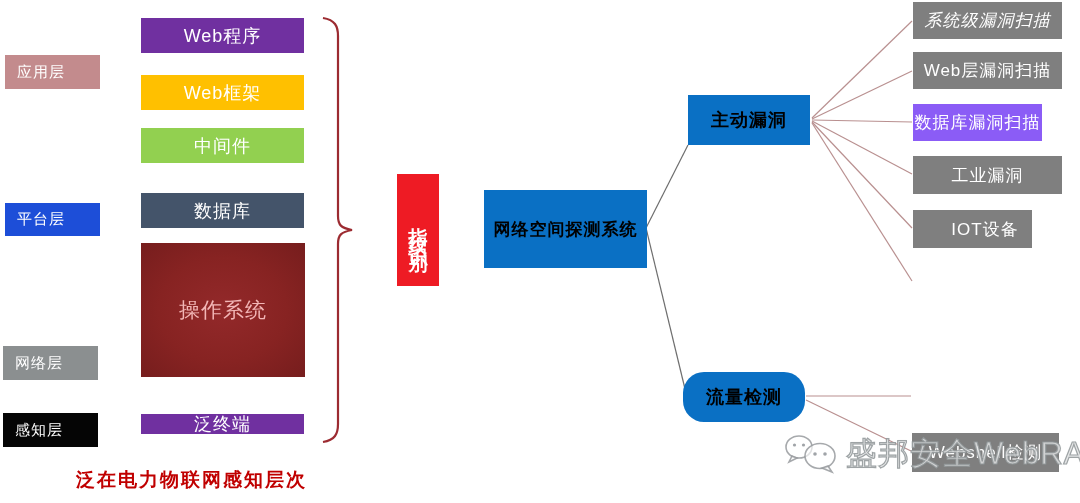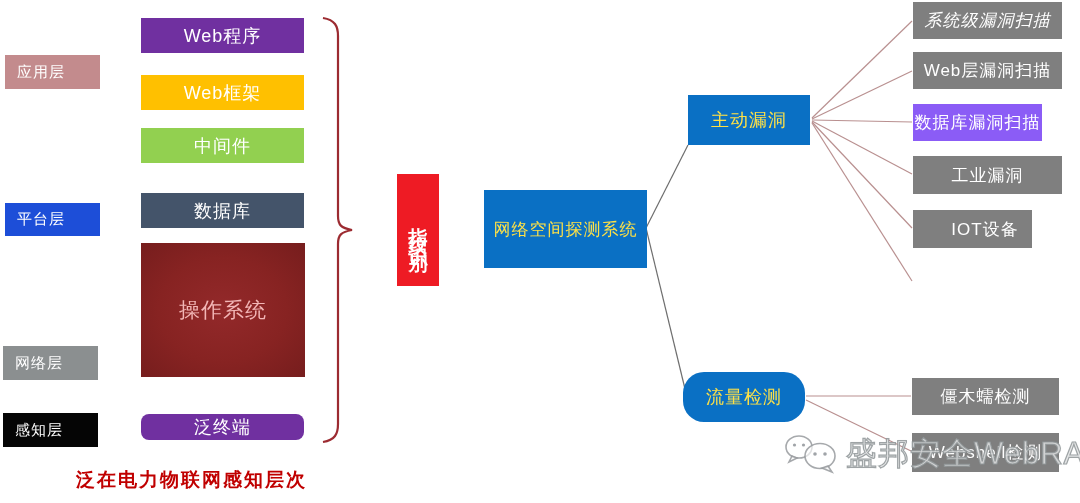--- a/index.html
+++ b/index.html
@@ -10,21 +10,21 @@
   .abs{position:absolute;box-sizing:border-box;}
   .layer-label{
     color:#fff;font-size:15px;display:flex;align-items:center;
     padding-left:12px;letter-spacing:1px;font-family:Liberation Mono, monospace;
   }
   .stack-box{
     color:#fff;font-size:18px;display:flex;align-items:center;justify-content:center;
     letter-spacing:1px;
   }
   .node-blue{
-    color:#fde047;font-weight:normal;display:flex;align-items:center;justify-content:center;
+    color:#000000;font-weight:bold;display:flex;align-items:center;justify-content:center;
     letter-spacing:1px;
   }
   .gray-box{
     color:#fff;font-size:17px;display:flex;align-items:center;justify-content:center;
     letter-spacing:1px;
   }
   .fingerprint{
     color:#fff;font-size:19px;font-weight:bold;
     display:flex;align-items:center;justify-content:center;
     writing-mode:vertical-rl;text-orientation:upright;letter-spacing:9px;
@@ -71,39 +71,38 @@
   <div class="abs box-layer layer-label" style="left: 5px; top: 55px; width: 95px; height: 34px; background-color: rgb(195, 139, 141);">应用层</div>
   <div class="abs box-layer layer-label" style="left: 5px; top: 203px; width: 95px; height: 33px; background-color: #1d4ed8;">平台层</div>
   <div class="abs box-layer layer-label" style="left: 3px; top: 326px; width: 95px; height: 34px; background-color: rgb(139, 143, 144); margin-top: 20px;">网络层</div>
   <div class="abs box-layer layer-label" style="left: 3px; top: 413px; width: 95px; height: 34px; background-color: rgb(5, 5, 5);">感知层</div>
 
   <div class="abs box-layer stack-box" style="left: 141px; top: 18px; width: 163px; height: 35px; background-color: rgb(112, 48, 160);">Web程序</div>
   <div class="abs box-layer stack-box" style="left: 141px; top: 75px; width: 163px; height: 35px; background-color: rgb(255, 192, 0);">Web框架</div>
   <div class="abs box-layer stack-box" style="left: 141px; top: 128px; width: 163px; height: 35px; background-color: rgb(146, 208, 80);">中间件</div>
   <div class="abs box-layer stack-box" style="left: 141px; top: 193px; width: 163px; height: 35px; background-color: rgb(68, 84, 106);">数据库</div>
   <div id="os-box" class="abs box-layer stack-box" style="left: 141px; top: 243px; width: 164px; height: 134px; font-size: 21px; color: rgb(242, 182, 182);">操作系统</div>
-  <div class="abs box-layer stack-box" style="left: 141px; top: 414px; width: 163px; height: 26px; background-color: rgb(112, 48, 160); border-radius: 8px;">泛终端</div>
+  <div class="abs box-layer stack-box" style="left: 141px; top: 414px; width: 163px; height: 20px; background-color: rgb(112, 48, 160);">泛终端</div>
 
   <div class="abs box-layer caption" style="left: 76px; top: 467px; color: rgb(192, 0, 0);">泛在电力物联网感知层次</div>
 
   <div class="abs box-layer fingerprint" style="left: 397px; top: 174px; width: 42px; height: 112px; background-color: rgb(238, 27, 36);">指纹识别</div>
 
   <div class="abs box-layer node-blue" style="left: 484px; top: 190px; width: 163px; height: 78px; font-size: 17px; background-color: rgb(10, 112, 196);">网络空间探测系统</div>
 
   <div class="abs box-layer node-blue" style="left: 688px; top: 95px; width: 122px; height: 50px; font-size: 18px; background-color: rgb(10, 112, 196);">主动漏洞</div>
 
   <div class="abs box-layer node-blue" style="left: 683px; top: 372px; width: 122px; height: 50px; font-size: 18px; background-color: rgb(10, 112, 196); border-radius: 21px;">流量检测</div>
 
   <div class="abs box-layer gray-box" style="left: 913px; top: 2px; width: 149px; height: 37px; background-color: rgb(127, 127, 127); font-style: italic;">系统级漏洞扫描</div>
   <div class="abs box-layer gray-box" style="left: 913px; top: 52px; width: 149px; height: 37px; background-color: rgb(127, 127, 127);">Web层漏洞扫描</div>
   <div class="abs box-layer gray-box" style="left: 913px; top: 104px; width: 129px; height: 37px; background-color: #8b5cf6;">数据库漏洞扫描</div>
   <div class="abs box-layer gray-box" style="left: 913px; top: 156px; width: 149px; height: 38px; background-color: rgb(127, 127, 127);">工业漏洞</div>
   <div class="abs box-layer gray-box" style="left: 913px; top: 210px; width: 119px; height: 38px; background-color: rgb(127, 127, 127); padding-left: 25px;">IOT设备</div>
 
-  <div class="abs box-layer gray-box" style="left: 912px; top: 378px; width: 147px; height: 37px; background-color: rgb(127, 127, 127);">僵木蠕检测</div>
   <div class="abs box-layer gray-box" style="left: 912px; top: 433px; width: 147px; height: 39px; background-color: rgb(127, 127, 127);">Webshell检测</div>
 
   <div id="watermark" class="abs" style="left:782px;top:428px;height:52px;">
     <svg width="60" height="50" viewBox="0 0 60 50">
       <g stroke="rgba(150,154,158,0.85)" stroke-width="1.6" fill="rgba(255,255,255,0.65)">
         <ellipse cx="17" cy="18" rx="13" ry="11"></ellipse>
         <path d="M 10 27 L 7 33 L 15 29 Z"></path>
         <ellipse cx="38" cy="27" rx="15" ry="12.5"></ellipse>
         <path d="M 46 37 L 50 43 L 40 39 Z"></path>
       </g>

